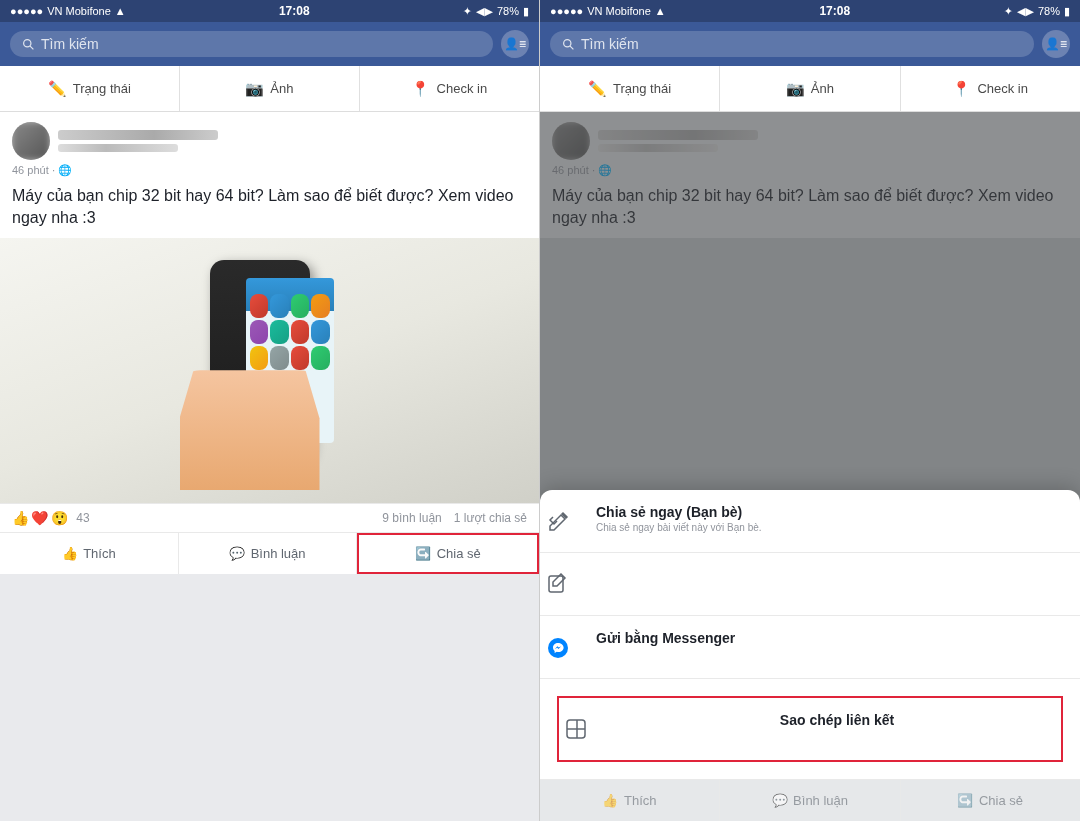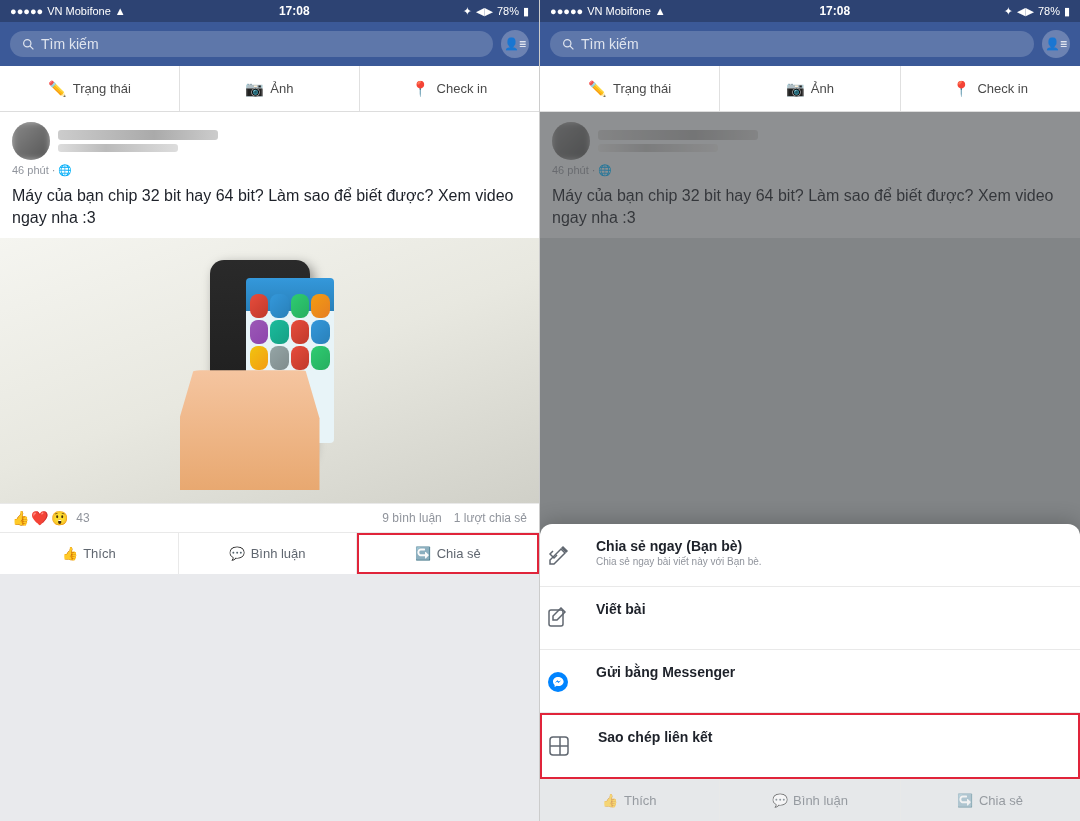--- a/index.html
+++ b/index.html
@@ -558,38 +558,35 @@
         </div>
       </div>
 
       <div class="share-option">
         <div class="share-option-icon">
           <svg width="24" height="24" viewBox="0 0 24 24" fill="none">
             <rect x="3" y="3" width="14" height="16" rx="2" stroke="#606770" stroke-width="1.5" fill="none"></rect>
             <path d="M15 1l4 4-8 8H7v-4l8-8z" stroke="#606770" stroke-width="1.5" fill="none"></path>
           </svg>
         </div>
-        <div class="share-option-text">
-          <div class="share-option-title">Viết bài</div>
-        </div>
       </div>
 
       <div class="share-option">
         <div class="share-option-icon">
           <svg width="24" height="24" viewBox="0 0 24 24">
             <circle cx="12" cy="12" r="10" fill="#0084ff"></circle>
             <path d="M12 7C9.24 7 7 9.02 7 11.5c0 1.35.64 2.56 1.64 3.39V17l2.16-1.19c.58.16 1.19.25 1.82.25 2.76 0 5-2.02 5-4.5S14.76 7 12 7zm.5 6.06l-1.27-1.36-2.49 1.36 2.74-2.91 1.3 1.36 2.46-1.36-2.74 2.91z" fill="white"></path>
           </svg>
         </div>
         <div class="share-option-text">
           <div class="share-option-title">Gửi bằng Messenger</div>
         </div>
       </div>
 
-      <div class="share-option" style="border:2px solid #e0243a;margin:0;">
+      <div class="share-option" style="border:2px solid #e0243a;margin:17px;text-align:center;">
         <div class="share-option-icon">
           <svg width="24" height="24" viewBox="0 0 24 24" fill="none">
             <rect x="2" y="2" width="18" height="18" rx="3" stroke="#606770" stroke-width="1.5" fill="none"></rect>
             <line x1="12" y1="2" x2="12" y2="20" stroke="#606770" stroke-width="1.5"></line>
             <line x1="2" y1="11" x2="20" y2="11" stroke="#606770" stroke-width="1.5"></line>
           </svg>
         </div>
         <div class="share-option-text">
           <div class="share-option-title">Sao chép liên kết</div>
         </div>

